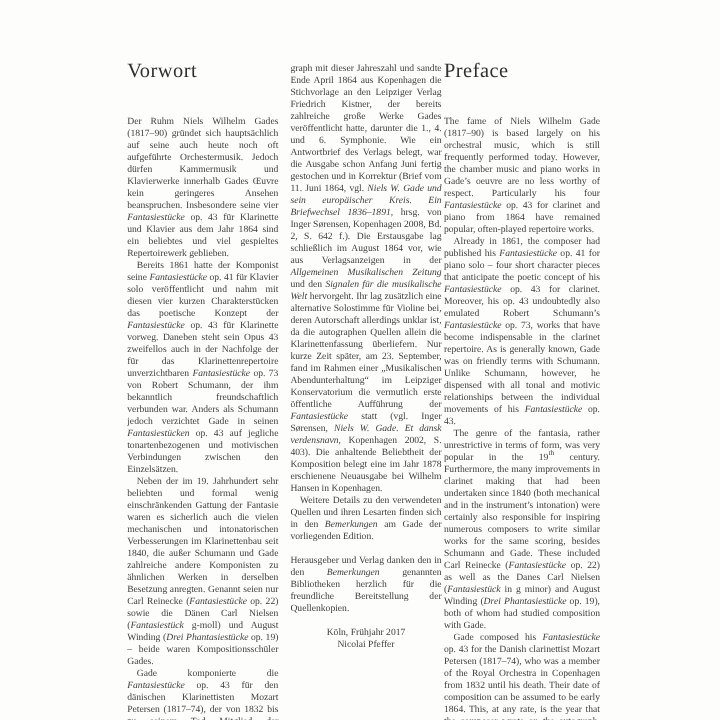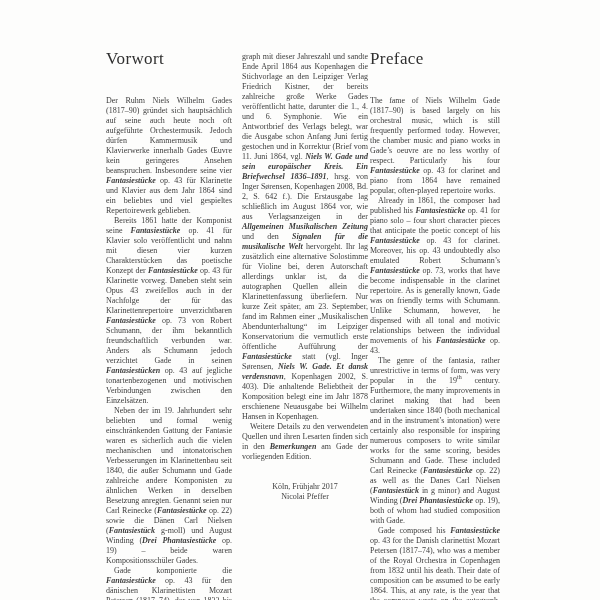--- a/index.html
+++ b/index.html
@@ -34,21 +34,21 @@
   .block {
     font-size: 8px;
     line-height: 10px;
     margin: 0;
     text-align: justify;
     color: #3c3c3c;
   }
   .block.indent { text-indent: 8px; }
   .block.line { text-align: center; }
   .gap { height: 10px; }
-  .block i { font-style: italic; font-weight: bold; }
+  .block i { font-style: italic; }
   .block sup {
     font-size: 6px;
     line-height: 0;
     vertical-align: super;
   }
 </style>
 </head>
 <body>
 
 <div id="page">
@@ -61,20 +61,21 @@
         <p class="block indent"><span>Neben der im 19. Jahrhundert sehr beliebten und formal wenig einschränkenden Gattung der Fantasie waren es sicherlich auch die vielen mechanischen und intonatorischen Verbesserungen im Klarinettenbau seit 1840, die außer Schumann und Gade zahlreiche andere Komponisten zu ähnlichen Werken in derselben Besetzung anregten. Genannt seien nur Carl Reinecke (</span><i>Fantasiestücke</i><span> op. 22) sowie die Dänen Carl Nielsen (</span><i>Fantasiestück</i><span> g-moll) und August Winding (</span><i>Drei Phantasiestücke</i><span> op. 19) – beide waren Kompositionsschüler Gades.</span></p>
         <p class="block indent"><span>Gade komponierte die </span><i>Fantasiestücke</i><span> op. 43 für den dänischen Klarinettisten Mozart Petersen (1817–74), der von 1832 bis zu seinem Tod Mitglied der Königlichen Kapelle Kopenhagen war. Als Entstehungszeit ist der Beginn des Jahres 1864 anzunehmen; zumindest datierte der Komponist das Auto-</span></p>
       </div>
   </div>
 
   <div class="col" id="col-german-2">
     <div>
         <p class="block plain"><span>graph mit dieser Jahreszahl und sandte Ende April 1864 aus Kopenhagen die Stichvorlage an den Leipziger Verlag Friedrich Kistner, der bereits zahlreiche große Werke Gades veröffentlicht hatte, darunter die 1., 4. und 6. Symphonie. Wie ein Antwortbrief des Verlags belegt, war die Ausgabe schon Anfang Juni fertig gestochen und in Korrektur (Brief vom 11. Juni 1864, vgl. </span><i>Niels W. Gade und sein europäischer Kreis. Ein Briefwechsel 1836–1891</i><span>, hrsg. von Inger Sørensen, Kopenhagen 2008, Bd. 2, S. 642 f.). Die Erstausgabe lag schließlich im August 1864 vor, wie aus Verlagsanzeigen in der </span><i>Allgemeinen Musikalischen Zeitung</i><span> und den </span><i>Signalen für die musikalische Welt</i><span> hervorgeht. Ihr lag zusätzlich eine alternative Solostimme für Violine bei, deren Autorschaft allerdings unklar ist, da die autographen Quellen allein die Klarinettenfassung überliefern. Nur kurze Zeit später, am 23. September, fand im Rahmen einer „Musikalischen Abendunterhaltung“ im Leipziger Konservatorium die vermutlich erste öffentliche Aufführung der </span><i>Fantasiestücke</i><span> statt (vgl. Inger Sørensen, </span><i>Niels W. Gade. Et dansk verdensnavn</i><span>, Kopenhagen 2002, S. 403). Die anhaltende Beliebtheit der Komposition belegt eine im Jahr 1878 erschienene Neuausgabe bei Wilhelm Hansen in Kopenhagen.</span></p>
         <p class="block indent"><span>Weitere Details zu den verwendeten Quellen und ihren Lesarten finden sich in den </span><i>Bemerkungen</i><span> am Gade der vorliegenden Edition.</span></p>
         <div class="gap"></div>
+        <p class="block plain"><span>Herausgeber und Verlag danken den in den </span><i>Bemerkungen</i><span> genannten Bibliotheken herzlich für die freundliche Bereitstellung der Quellenkopien.</span></p>
         <div class="gap"></div>
         <p class="block line"><span>Köln, Frühjahr 2017</span></p>
         <p class="block line"><span>Nicolai Pfeffer</span></p>
       </div>
   </div>
 
   <div class="col" id="col-english">
     <h1 class="heading">Preface</h1>
     <div>
         <p class="block plain"><span>The fame of Niels Wilhelm Gade (1817–90) is based largely on his orchestral music, which is still frequently performed today. However, the chamber music and piano works in Gade’s oeuvre are no less worthy of respect. Particularly his four </span><i>Fantasiestücke</i><span> op. 43 for clarinet and piano from 1864 have remained popular, often-played repertoire works.</span></p>

